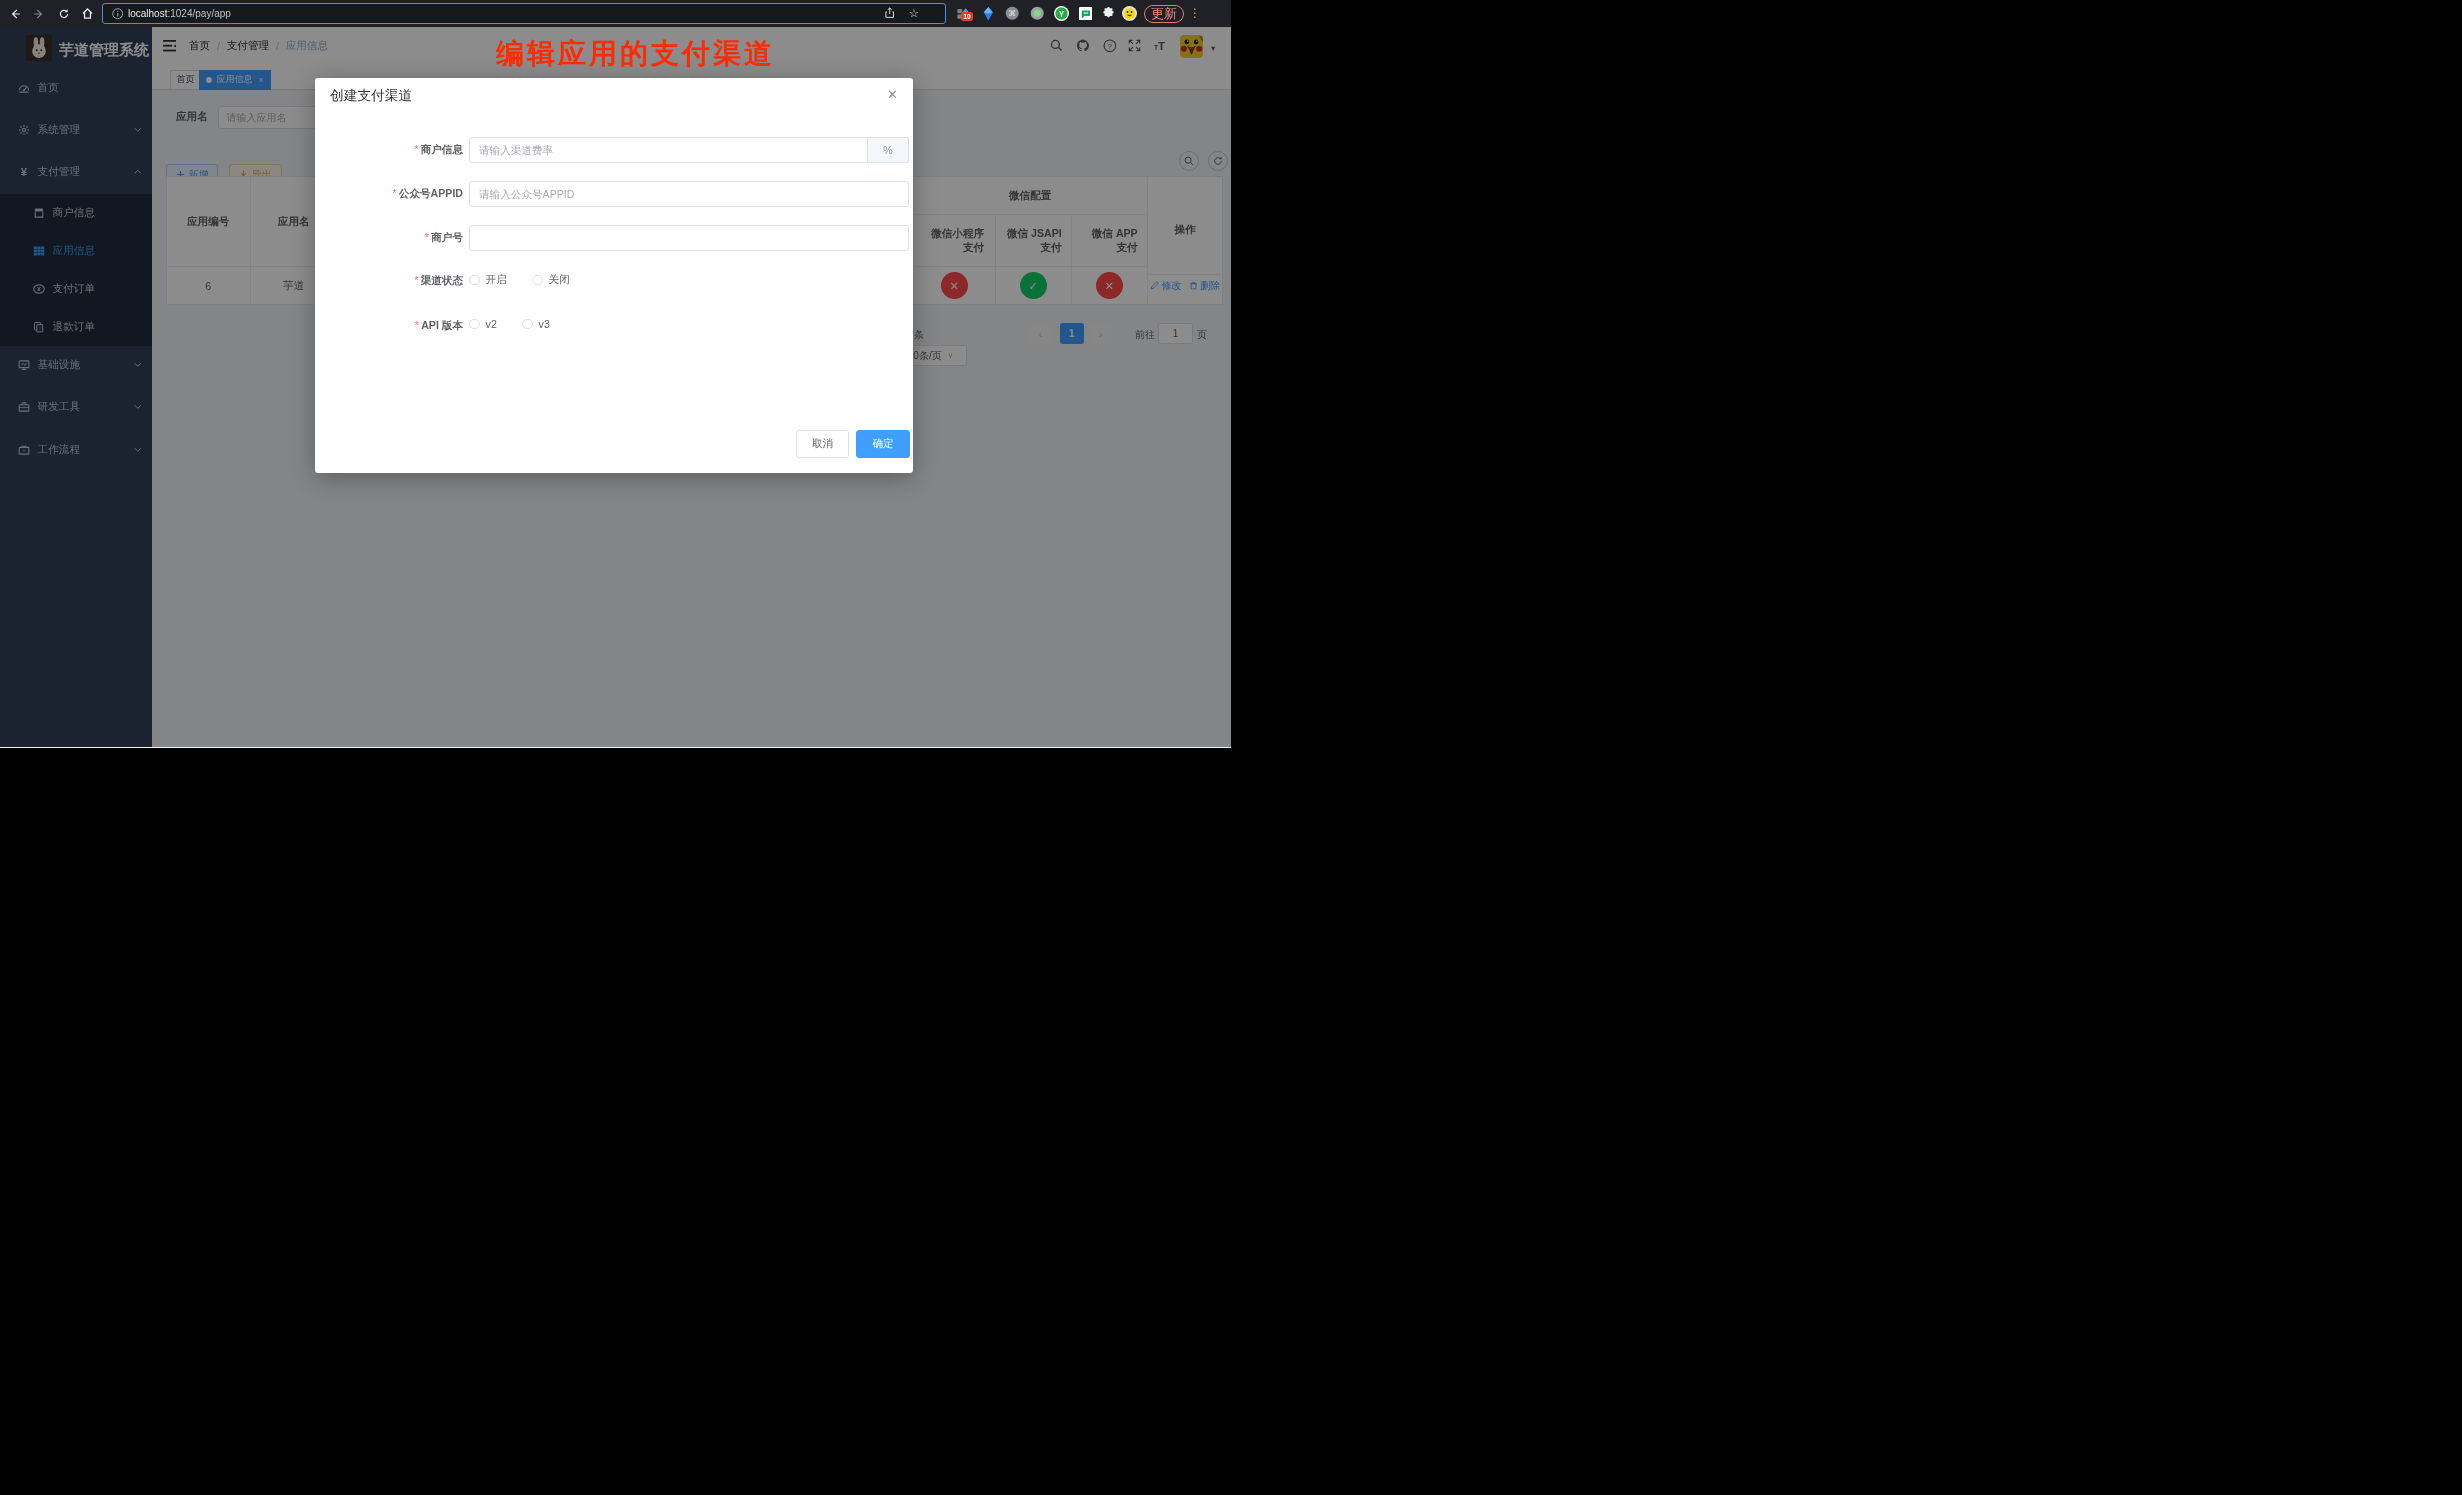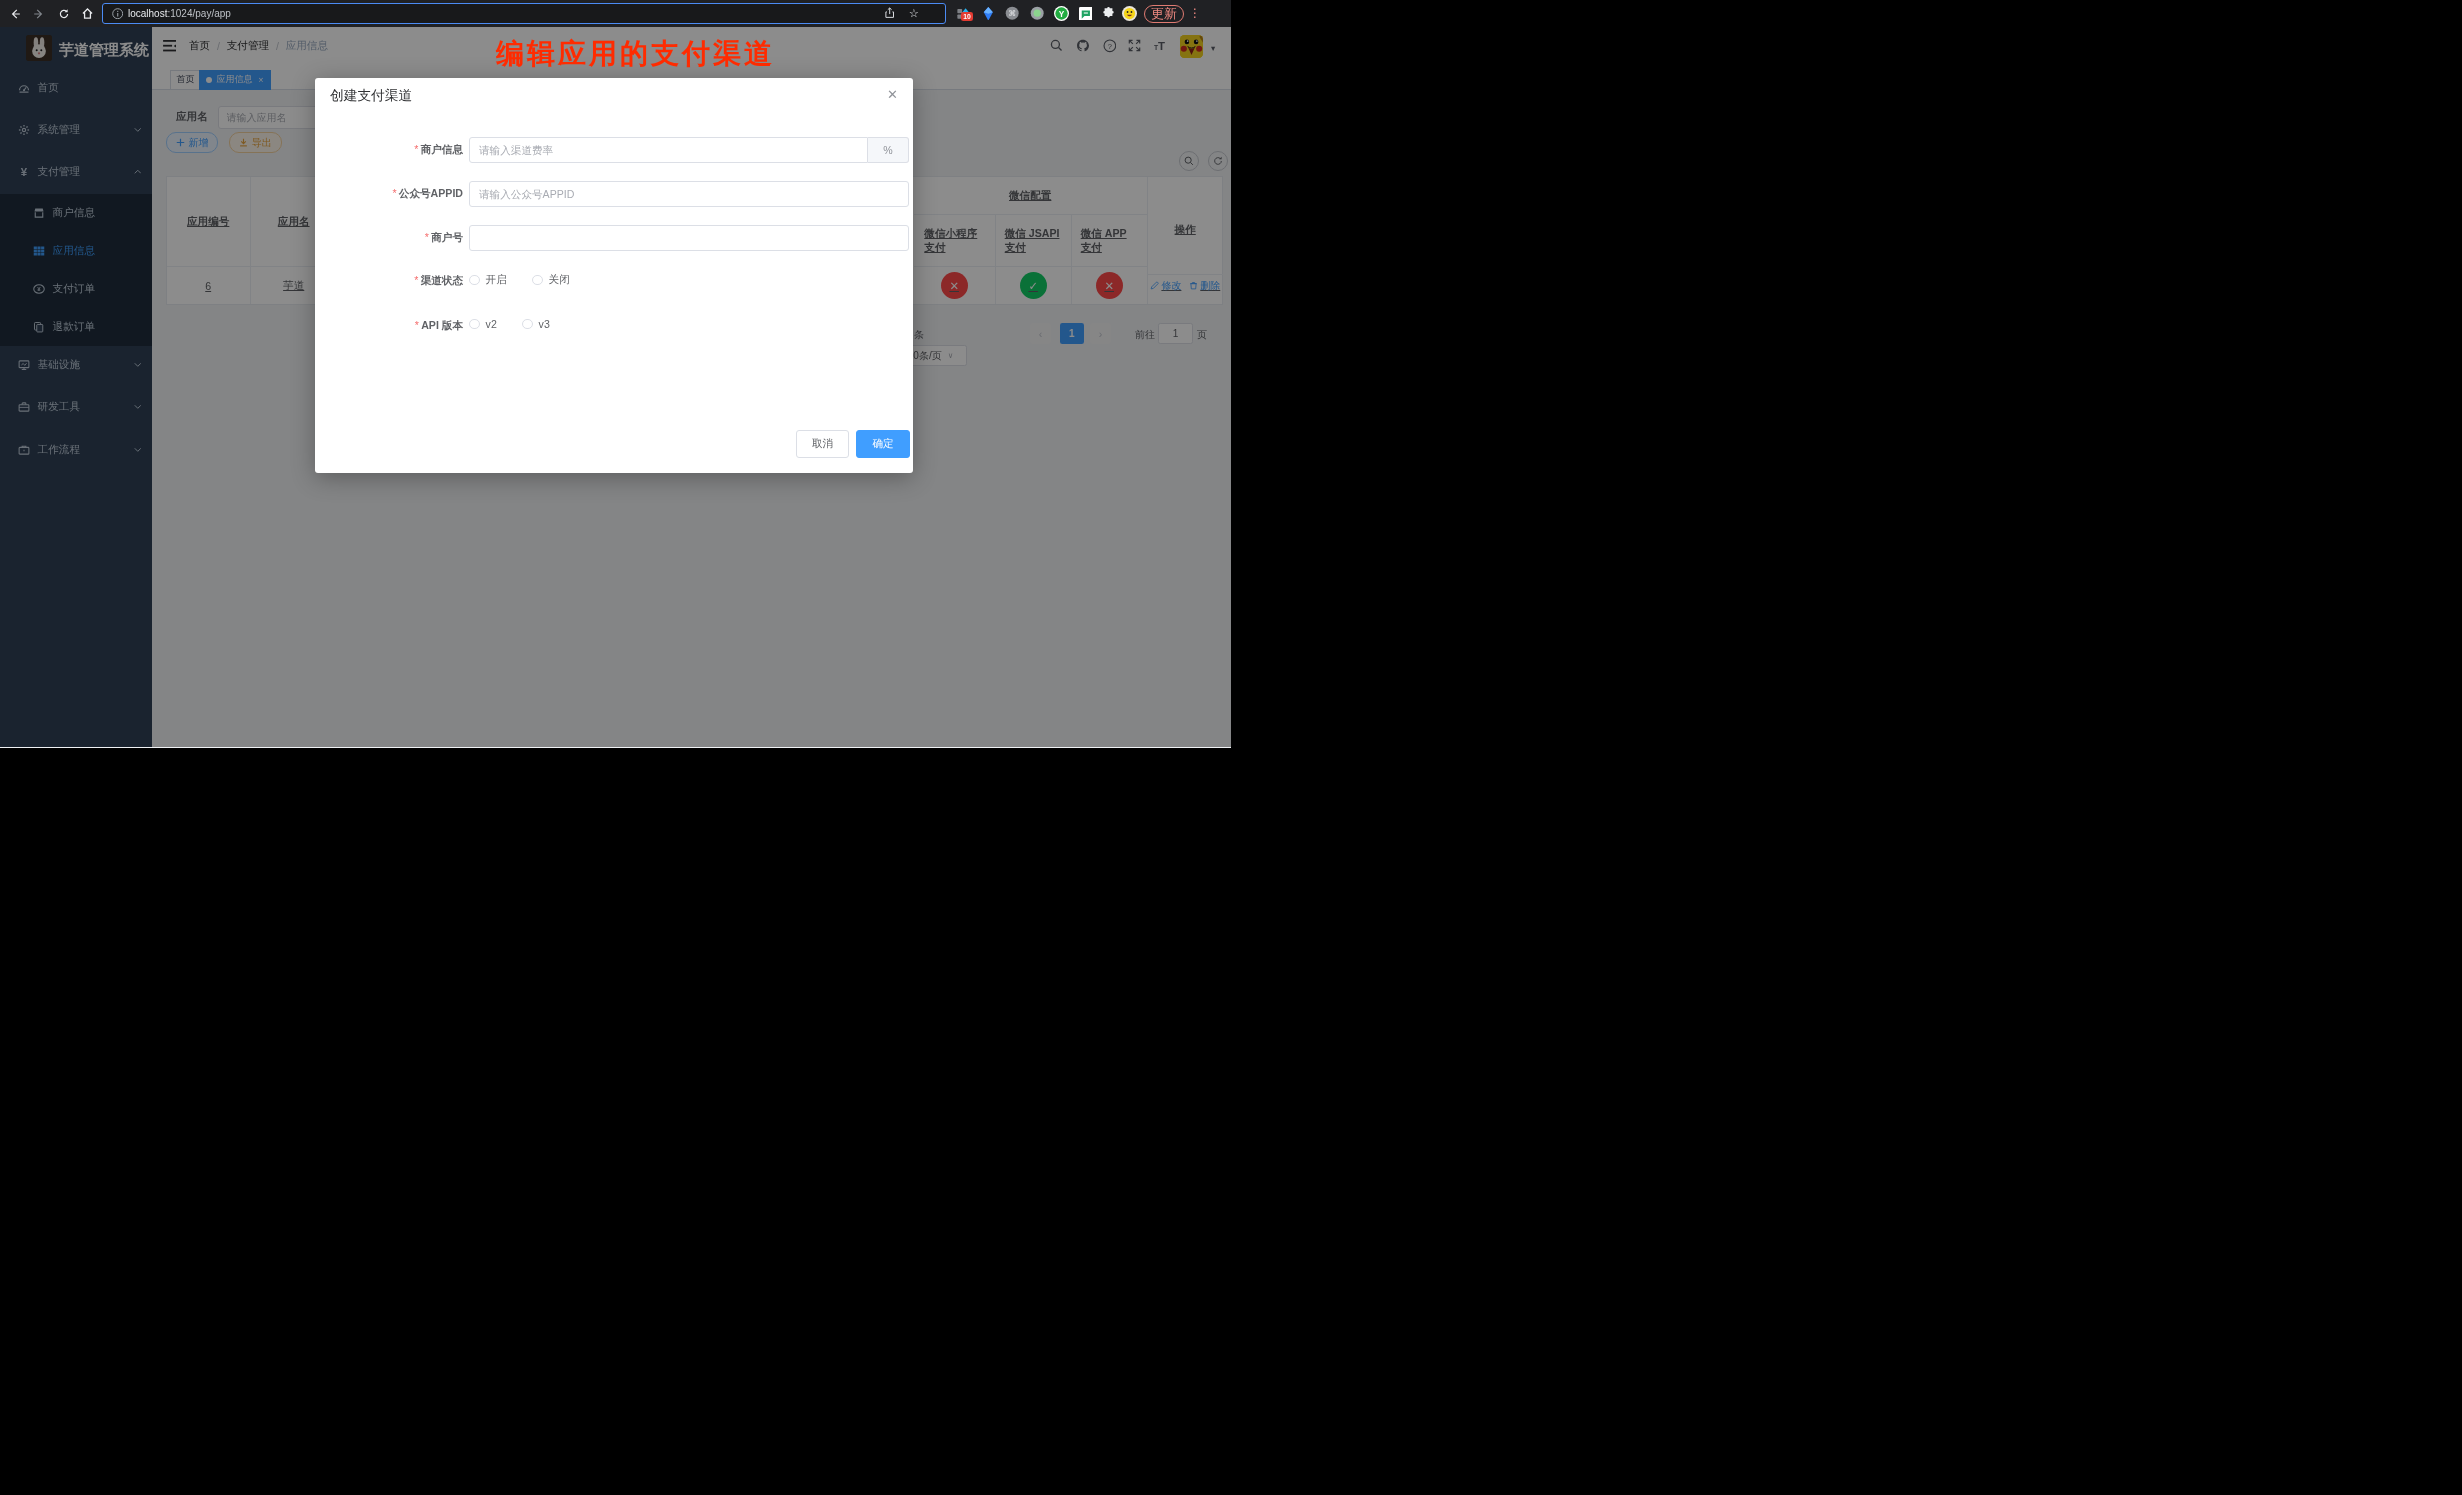--- a/index.html
+++ b/index.html
@@ -54,34 +54,34 @@
   #tag-app{left:47px;padding:0 6px;background:#409EFF;color:#fff;border:0.8px solid #409EFF;}
   #tag-app .dot{width:6px;height:6px;border-radius:50%;background:#fff;margin-right:4.6px;}
   #tag-app .x{margin-left:6px;font-size:8.4px;}
 
   
   #content{position:absolute;left:152px;top:63px;width:1079px;height:657px;background:#f0f2f5;}
   #filter-label{position:absolute;left:24px;top:20px;font-size:10.6px;font-weight:bold;color:#606266;}
   #filter-input{position:absolute;left:66px;top:16px;width:183px;height:23px;background:#fff;border:0.8px solid #dcdfe6;border-radius:3px;
     box-sizing:border-box;font-size:10px;color:#606266;padding:0 7.6px;font-family:inherit;}
   #filter-input::placeholder{color:#a8abb2;}
-  .tool-btn{position:absolute;top:42px;height:21px;border-radius:10px;font-size:10px;display:flex;align-items:center;
+  .tool-btn{position:absolute;top:74px;height:21px;border-radius:3px;font-size:10px;display:flex;align-items:center;
     padding:0 9px;box-sizing:border-box;cursor:pointer;}
   #btn-add{left:13.7px;background:#ecf5ff;border:0.8px solid #a0cfff;color:#409EFF;}
   #btn-export{left:77px;background:#fdf6ec;border:0.8px solid #f3d19e;color:#e6a23c;}
   .tool-btn .g{margin-right:3.8px;display:flex;}
   .round-btn{position:absolute;top:61px;width:18px;height:18px;border:0.8px solid #c6c9cf;border-radius:50%;
     display:flex;align-items:center;justify-content:center;color:#606266;cursor:pointer;}
   #btn-search-mini{left:1027px;}
   #btn-refresh{left:1056px;}
 
   
   #table{position:absolute;left:13.7px;top:86px;width:1057px;height:129px;background:#fff;border:0.8px solid #e6e9ef;box-sizing:border-box;}
   .cell{position:absolute;display:flex;align-items:center;justify-content:center;box-sizing:border-box;
-    border-right:0.8px solid #ebeef5;border-bottom:0.8px solid #ebeef5;font-size:10.6px;color:#606266;text-align:left;text-decoration:underline;}
+    border-right:0.8px solid #ebeef5;border-bottom:0.8px solid #ebeef5;font-size:10.6px;color:#606266;text-align:right;}
   .th{font-weight:bold;color:#606266;}
   .status-circle{width:27px;height:27px;border-radius:50%;display:flex;align-items:center;justify-content:center;color:#fff;font-size:11.4px;}
   .act-link{color:#409EFF;font-size:10px;display:flex;align-items:center;cursor:pointer;}
   .act-link .g{margin-right:2.3px;display:flex;}
 
   
   #pagination{position:absolute;left:0;top:233px;width:1079px;height:21px;font-size:10px;color:#606266;}
   #pg-total{position:absolute;left:741px;top:4.6px;}
   #pg-size{position:absolute;left:742px;top:0;width:73px;height:21px;border:0.8px solid #dcdfe6;border-radius:2.3px;background:#fff;
     display:flex;align-items:center;justify-content:center;box-sizing:border-box;cursor:pointer;margin-top:22px;}

